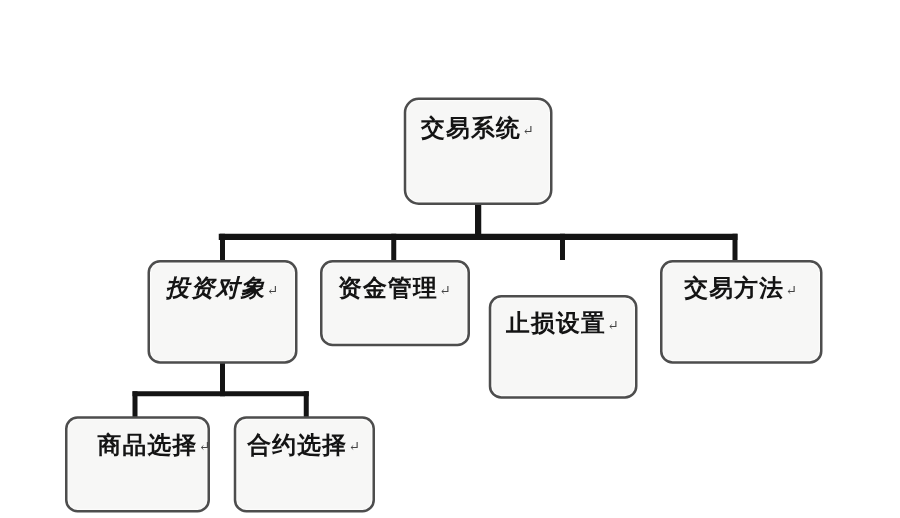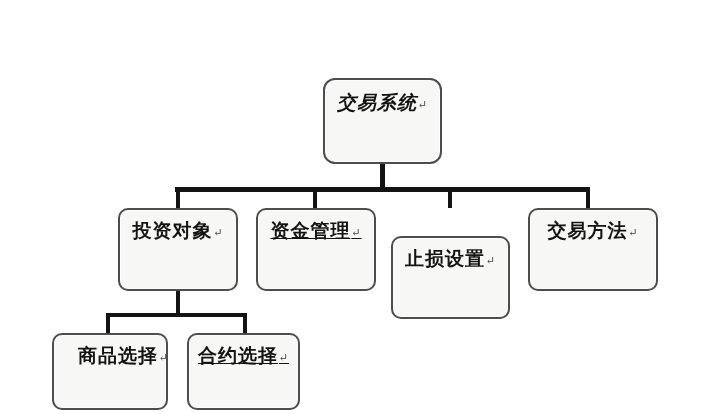--- a/index.html
+++ b/index.html
@@ -58,32 +58,32 @@
   <div class="connector" style="left:176px; top:187px; width:4px; height:21px;"></div>
   <div class="connector" style="left:313px; top:187px; width:4px; height:21px;"></div>
   <div class="connector" style="left:448px; top:187px; width:4px; height:21px;"></div>
   <div class="connector" style="left:586px; top:187px; width:4px; height:21px;"></div>
   <div class="connector" style="left:176px; top:289px; width:4px; height:28px;"></div>
   <div class="connector" style="left:106px; top:313px; width:141px; height:4px;"></div>
   <div class="connector" style="left:106px; top:313px; width:4px; height:21px;"></div>
   <div class="connector" style="left:243px; top:313px; width:4px; height:21px;"></div>
 
   <div class="node" style="left:323px; top:78px; width:119px; height:86px; border-radius:12px;">
-    <span class="label-wrap" style="padding-top:10px;font-style:italic;">
+    <span class="label-wrap" style="padding-top:10px;">
       <span>交易系统</span><span class="mark">↵</span>
     </span>
   </div>
 
-  <div class="node" style="left:118px; top:208px; width:120px; height:83px;">
+  <div class="node" style="left:118px; top:208px; width:120px; height:83px;font-style:italic;">
     <span class="label-wrap">
       <span>投资对象</span><span class="mark">↵</span>
     </span>
   </div>
 
-  <div class="node" style="left:256px; top:208px; width:120px; height:83px;text-decoration:underline;">
+  <div class="node" style="left:256px; top:208px; width:120px; height:69px;">
     <span class="label-wrap">
       <span>资金管理</span><span class="mark">↵</span>
     </span>
   </div>
 
   <div class="node" style="left:391px; top:208px; width:119px; height:83px;margin-top:28px;">
     <span class="label-wrap">
       <span>止损设置</span><span class="mark">↵</span>
     </span>
   </div>
@@ -93,19 +93,19 @@
       <span>交易方法</span><span class="mark">↵</span>
     </span>
   </div>
 
   <div class="node" style="left:52px; top:333px; width:116px; height:77px;padding-left:24px;">
     <span class="label-wrap">
       <span>商品选择</span><span class="mark">↵</span>
     </span>
   </div>
 
-  <div class="node" style="left:187px; top:333px; width:113px; height:77px;text-decoration:underline;">
+  <div class="node" style="left:187px; top:333px; width:113px; height:77px;">
     <span class="label-wrap">
       <span>合约选择</span><span class="mark">↵</span>
     </span>
   </div>
 
 </div>
 
 </body></html>

